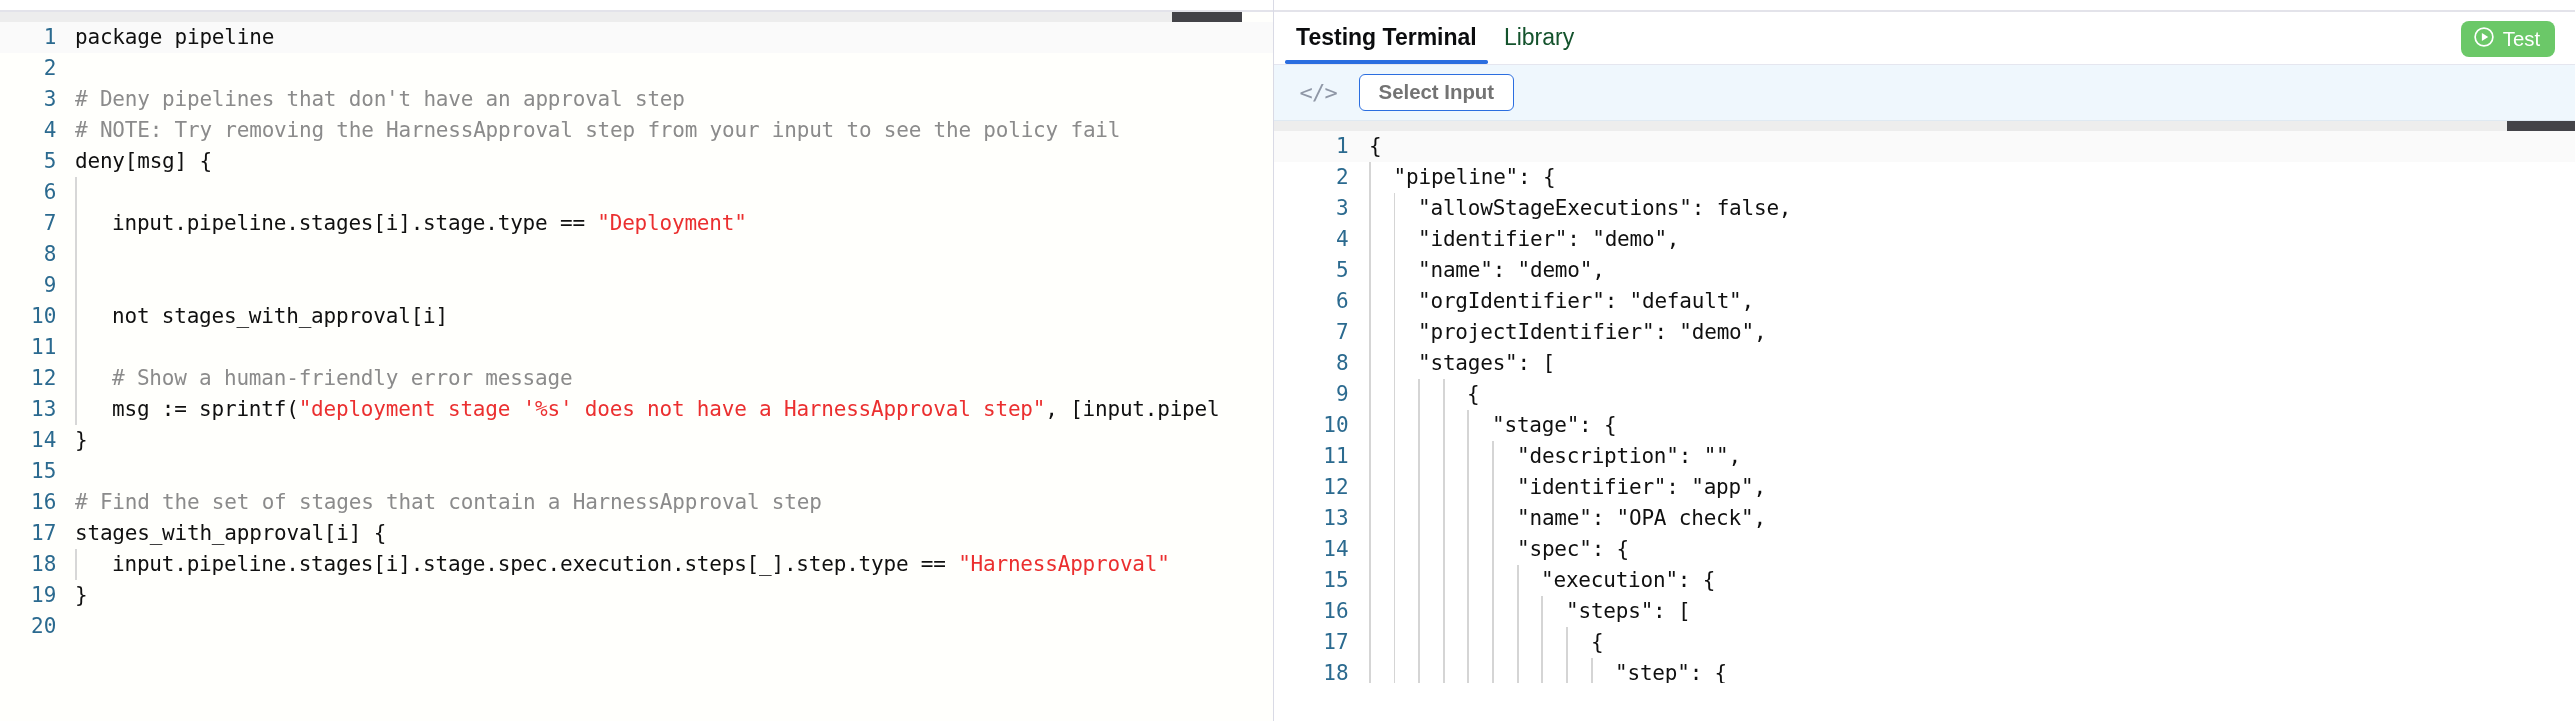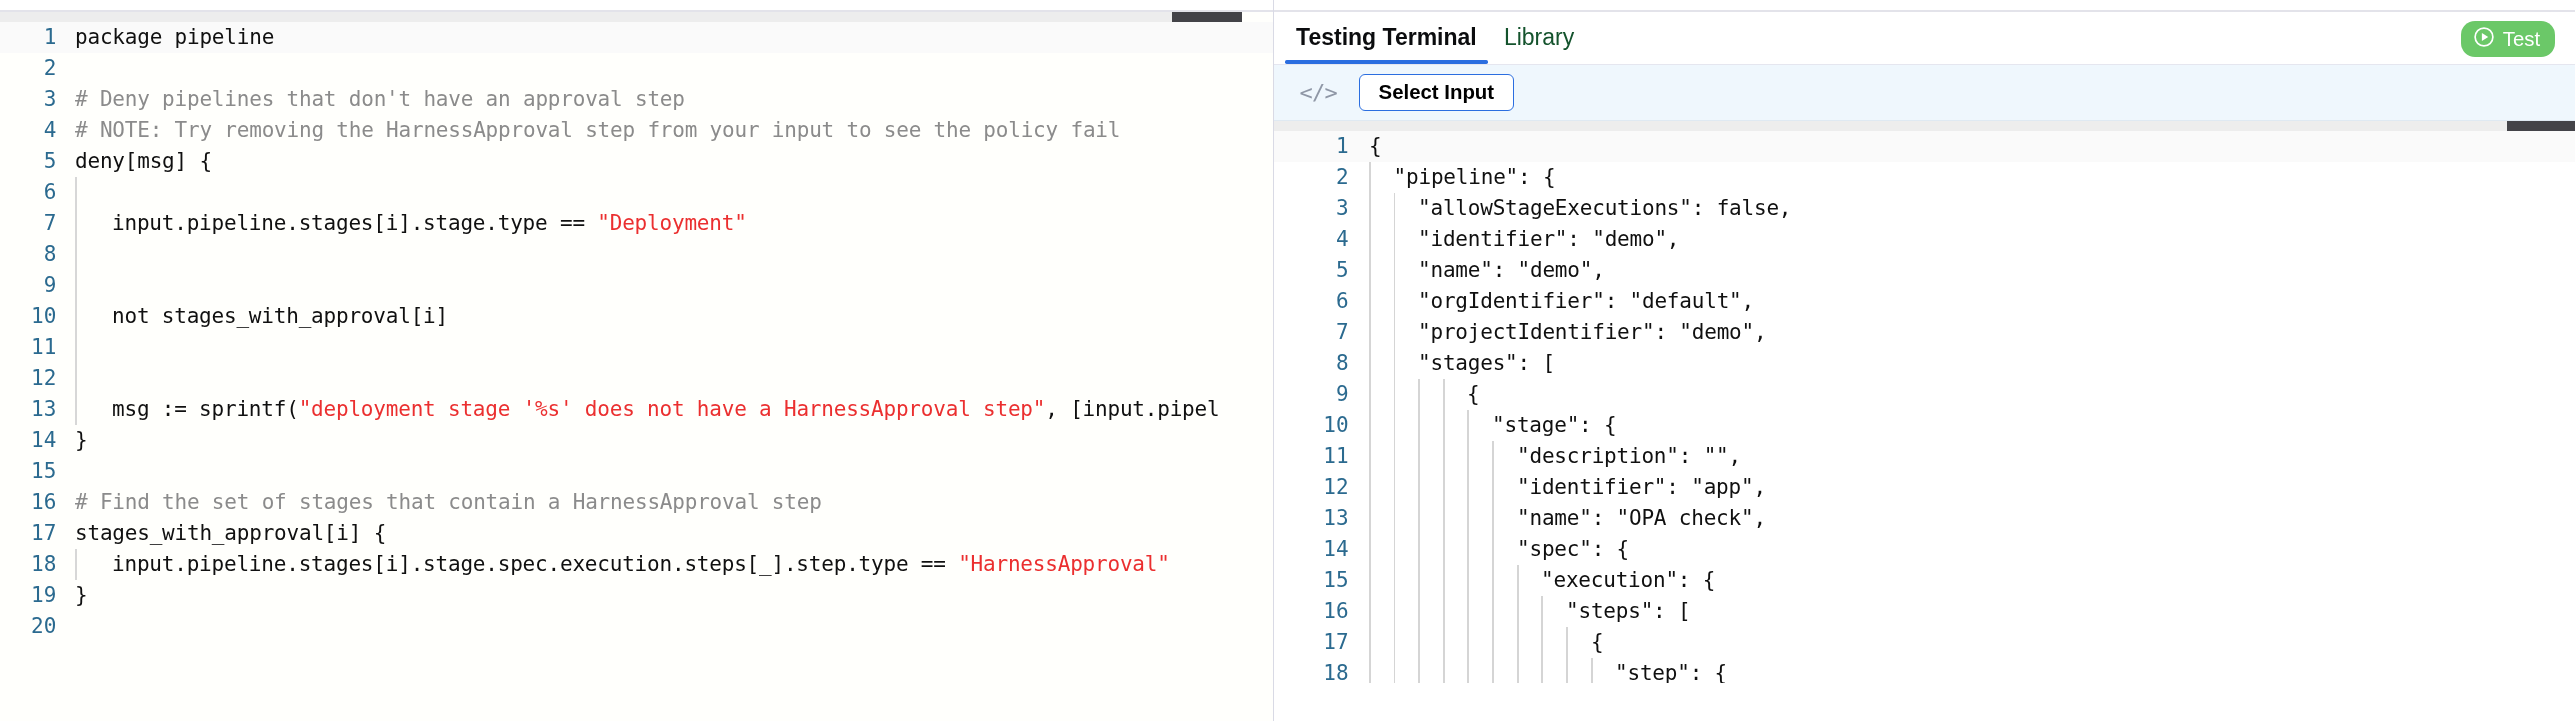--- a/index.html
+++ b/index.html
@@ -159,21 +159,21 @@
   }
 
   .test-btn {
     position: absolute;
     right: 20.4px;
     top: 9.3px;
     height: 36px;
     background: #6bc868;
     color: #ffffff;
     border: none;
-    border-radius: 14px;
+    border-radius: 8px;
     display: flex;
     align-items: center;
     gap: 7.6px;
     padding: 0 14.4px 0 12px;
     font-size: 20.4px;
     font-family: "Liberation Sans", sans-serif;
     cursor: pointer;
   }
   .play-ic { display: block; }
 
@@ -196,21 +196,21 @@
     font-size: 22px;
     margin-right: 22px;
     cursor: pointer;
     letter-spacing: -0.8px;
   }
   .select-input-btn {
     height: 37px;
     background: #ffffff;
     border: 1.7px solid #2b6ee0;
     border-radius: 6px;
-    color: #000000;
+    color: #737373;
     font-size: 20.4px;
     font-weight: bold;
     padding: 0 18.7px;
     cursor: pointer;
     font-family: "Liberation Sans", sans-serif;
   }
 
   
   .json-scroll-wrap {
     position: relative;
@@ -293,21 +293,21 @@
         <div class="code-line"><div class="ln">2</div><div class="code-txt"><span></span></div></div>
         <div class="code-line"><div class="ln">3</div><div class="code-txt"><span><span class="cmt"># Deny pipelines that don't have an approval step</span></span></div></div>
         <div class="code-line"><div class="ln">4</div><div class="code-txt"><span><span class="cmt"># NOTE: Try removing the HarnessApproval step from your input to see the policy fail</span></span></div></div>
         <div class="code-line"><div class="ln">5</div><div class="code-txt"><span>deny[msg] {</span></div></div>
         <div class="code-line"><div class="ln">6</div><div class="code-txt"><span class="guide"></span></div></div>
         <div class="code-line"><div class="ln">7</div><div class="code-txt"><span class="guide"></span><span class="indent1">input.pipeline.stages[i].stage.type == <span class="str">"Deployment"</span></span></div></div>
         <div class="code-line"><div class="ln">8</div><div class="code-txt"><span class="guide"></span><span class="indent1"></span></div></div>
         <div class="code-line"><div class="ln">9</div><div class="code-txt"><span class="guide"></span></div></div>
         <div class="code-line"><div class="ln">10</div><div class="code-txt"><span class="guide"></span><span class="indent1">not stages_with_approval[i]</span></div></div>
         <div class="code-line"><div class="ln">11</div><div class="code-txt"><span class="guide"></span><span class="indent1"></span></div></div>
-        <div class="code-line"><div class="ln">12</div><div class="code-txt"><span class="guide"></span></div></div>
+        <div class="code-line"><div class="ln">12</div><div class="code-txt"><span class="guide"></span><span class="indent1"><span class="cmt"># Show a human-friendly error message</span></span></div></div>
         <div class="code-line"><div class="ln">13</div><div class="code-txt"><span class="guide"></span><span class="indent1">msg := sprintf(<span class="str">"deployment stage '%s' does not have a HarnessApproval step"</span>, [input.pipel</span></div></div>
         <div class="code-line"><div class="ln">14</div><div class="code-txt"><span>}</span></div></div>
         <div class="code-line"><div class="ln">15</div><div class="code-txt"><span></span></div></div>
         <div class="code-line"><div class="ln">16</div><div class="code-txt"><span><span class="cmt"># Find the set of stages that contain a HarnessApproval step</span></span></div></div>
         <div class="code-line"><div class="ln">17</div><div class="code-txt"><span>stages_with_approval[i] {</span></div></div>
         <div class="code-line"><div class="ln">18</div><div class="code-txt"><span class="guide"></span><span class="indent1">input.pipeline.stages[i].stage.spec.execution.steps[_].step.type == <span class="str">"HarnessApproval"</span></span></div></div>
         <div class="code-line"><div class="ln">19</div><div class="code-txt"><span>}</span></div></div>
         <div class="code-line"><div class="ln">20</div><div class="code-txt"><span></span></div></div>
       </div>
   </div>

